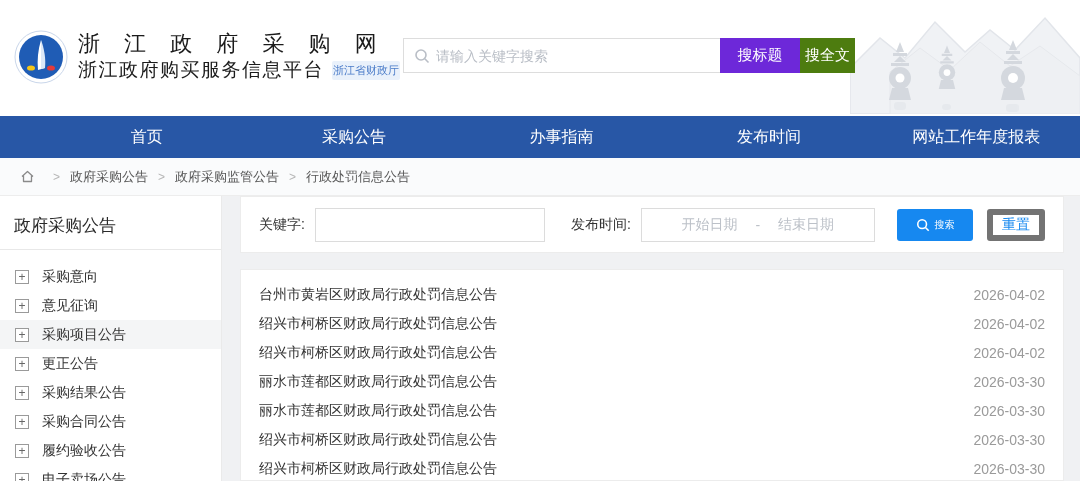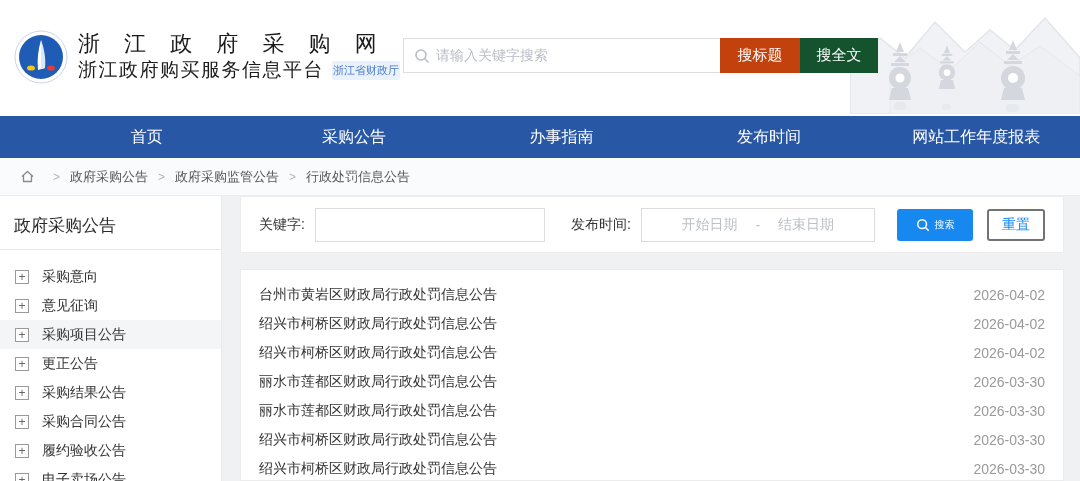--- a/index.html
+++ b/index.html
@@ -9,29 +9,29 @@
   
   .header { position:relative; width:1080px; height:116px; background:#fff; overflow:hidden; }
   .watermark { position:absolute; right:0; top:0; width:230px; height:114px; pointer-events:none; }
   .logo { position:absolute; left:14px; top:30px; width:54px; height:54px; }
   .title-block { position:absolute; left:78px; top:31px; }
   .site-title { font-size:22px; font-weight:normal; color:#1b1b1b; letter-spacing:9px; white-space:nowrap; line-height:26px; }
   .subtitle-row { display:flex; align-items:flex-end; }
   .site-subtitle { font-size:19px; font-weight:normal; color:#1b1b1b; letter-spacing:1.5px; white-space:nowrap; line-height:26px; }
   .fin-badge { margin-left:8px; margin-bottom:3px; font-size:11px; color:#4a7bc8; background:#e9f1fb;
     padding:2px 1px; border-radius:2px; white-space:nowrap; }
-  .search-group { position:absolute; left:403px; top:38px; display:flex; height:35px;font-family:Liberation Mono, monospace; }
+  .search-group { position:absolute; left:403px; top:38px; display:flex; height:35px; }
   .search-box { position:relative; width:317px; height:35px; border:1px solid #ddd; border-right:none; background:#fff; }
   .search-box svg { position:absolute; left:10px; top:9px; }
   .search-input { width:100%; height:100%; border:none; outline:none; padding-left:32px;
     font-size:14px; color:#333; background:transparent; font-family:inherit; }
   .search-input::placeholder { color:#b9bec6; }
-  .btn-search-title { width:80px; height:35px; border:none; background:#c2410c; color:#fff;
+  .btn-search-title { width:80px; height:35px; border:none; background:#6d28d9; color:#fff;
     font-size:15px; cursor:pointer; font-family:inherit; }
-  .btn-search-full { width:78px; height:35px; border:none; background:#14532d; color:#fff;
+  .btn-search-full { width:55px; height:35px; border:none; background:#4d7c0f; color:#fff;
     font-size:15px; cursor:pointer; font-family:inherit; }
 
   
   .nav { width:1080px; height:42px; background:#2857a6; display:flex;padding-left:43px; }
   .nav-item { flex:1; display:flex; align-items:center; justify-content:center;
     color:#fff; font-size:16px; cursor:pointer; white-space:nowrap; }
 
   
   .breadcrumb { width:1080px; height:38px; background:#fafbfc; border-bottom:1px solid #ededed;
     display:flex; align-items:center; padding-left:20px; }
@@ -63,21 +63,21 @@
     outline:none; padding:0 8px; font-size:14px; color:#333; font-family:inherit; }
   .date-label { margin-left:26px; }
   .date-range { width:234px; height:34px; border:1px solid #dcdcdc; margin-left:10px;
     display:flex; align-items:center; justify-content:center; cursor:pointer; background:#fff; }
   .date-ph { font-size:14px; color:#bcc1c8; }
   .date-dash { font-size:14px; color:#bcc1c8; margin:0 18px; }
   .filter-spacer { flex:1; }
   .btn-search { height:32px; width:76px; background:#1688f0; color:#fff; border:none; border-radius:3px;
     font-size:10px; cursor:pointer; display:flex; align-items:center; justify-content:center; font-family:inherit; }
   .btn-search svg { margin-right:5px; }
-  .btn-reset { height:32px; width:58px; background:#fff; color:#1688f0; border:2px solid #737373;
+  .btn-reset { height:32px; width:58px; background:#fff; color:#1688f0; border:6px solid #737373;
     border-radius:3px; font-size:14px; cursor:pointer; margin-left:14px; font-family:inherit; }
 
   .list-card { width:824px; height:212px; background:#fff; border:1px solid #ececec;
     margin-top:16px; padding:10px 18px 0 18px; overflow:hidden; }
   .ann-row { height:29px; display:flex; align-items:center; justify-content:space-between; cursor:pointer; }
   .ann-title { font-size:14px; color:#333; white-space:nowrap; overflow:hidden; }
   .ann-date { font-size:14px; color:#9a9a9a; white-space:nowrap; }
 </style>
 </head>
 <body>

